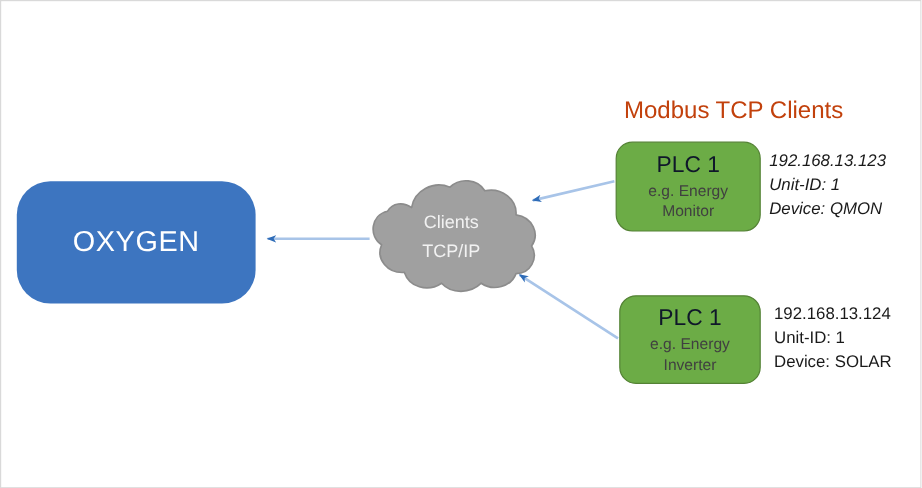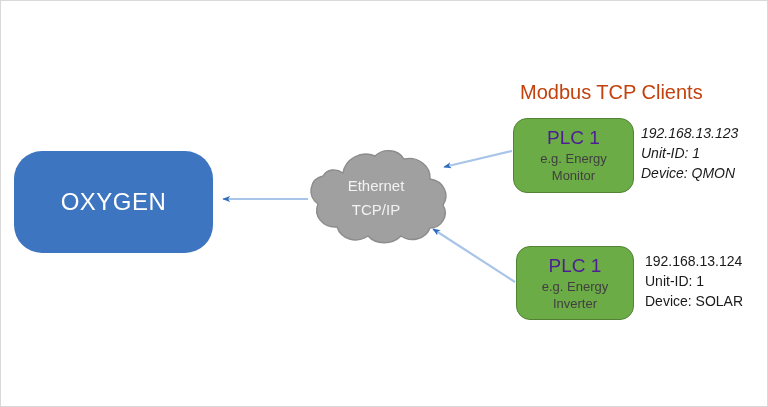--- a/index.html
+++ b/index.html
@@ -89,21 +89,21 @@
     display: flex;
     flex-direction: column;
     align-items: center;
     justify-content: center;
     box-sizing: border-box;
   }
   .plc-1 { left: 512px; top: 117px;  width: 121px; height: 75px; }
   .plc-2 { left: 515px; top: 245px;  width: 118px; height: 74px; }
 
   .plc-title {
-    color: #4c1d95;
+    color: #0f172a;
     font-size: 19px;
     line-height: 22px;
     margin-bottom: 1px;
   }
   .plc-sub {
     color: #404040;
     font-size: 13px;
     line-height: 17px;
     text-align: center;
   }
@@ -136,21 +136,21 @@
                C145,34 151,48 144,58
                C150,68 143,81 131,81
                C127,92 112,96 102,89
                C93,98 77,98 69,89
                C57,97 42,92 38,80
                C24,81 14,69 19,57
                C8,50 10,32 24,29
                C28,22 37,21 44,26 Z" fill="#a0a0a0" stroke="#8c8c8c" stroke-width="1.4" stroke-linejoin="round"></path>
     </svg>
     <div class="cloud-text">
-      <div>Ethernet</div>
+      <div>Clients</div>
       <div>TCP/IP</div>
     </div>
   </div>
 
   <svg class="arrows" width="768" height="407" viewBox="0 0 768 407">
     <defs>
       <marker id="ah" markerWidth="9" markerHeight="9" refX="7.2" refY="4.5" orient="auto" markerUnits="userSpaceOnUse">
         <path d="M0,1.4 L8,4.5 L0,7.6 L2.2,4.5 Z" fill="#2e6cb8"></path>
       </marker>
     </defs>

